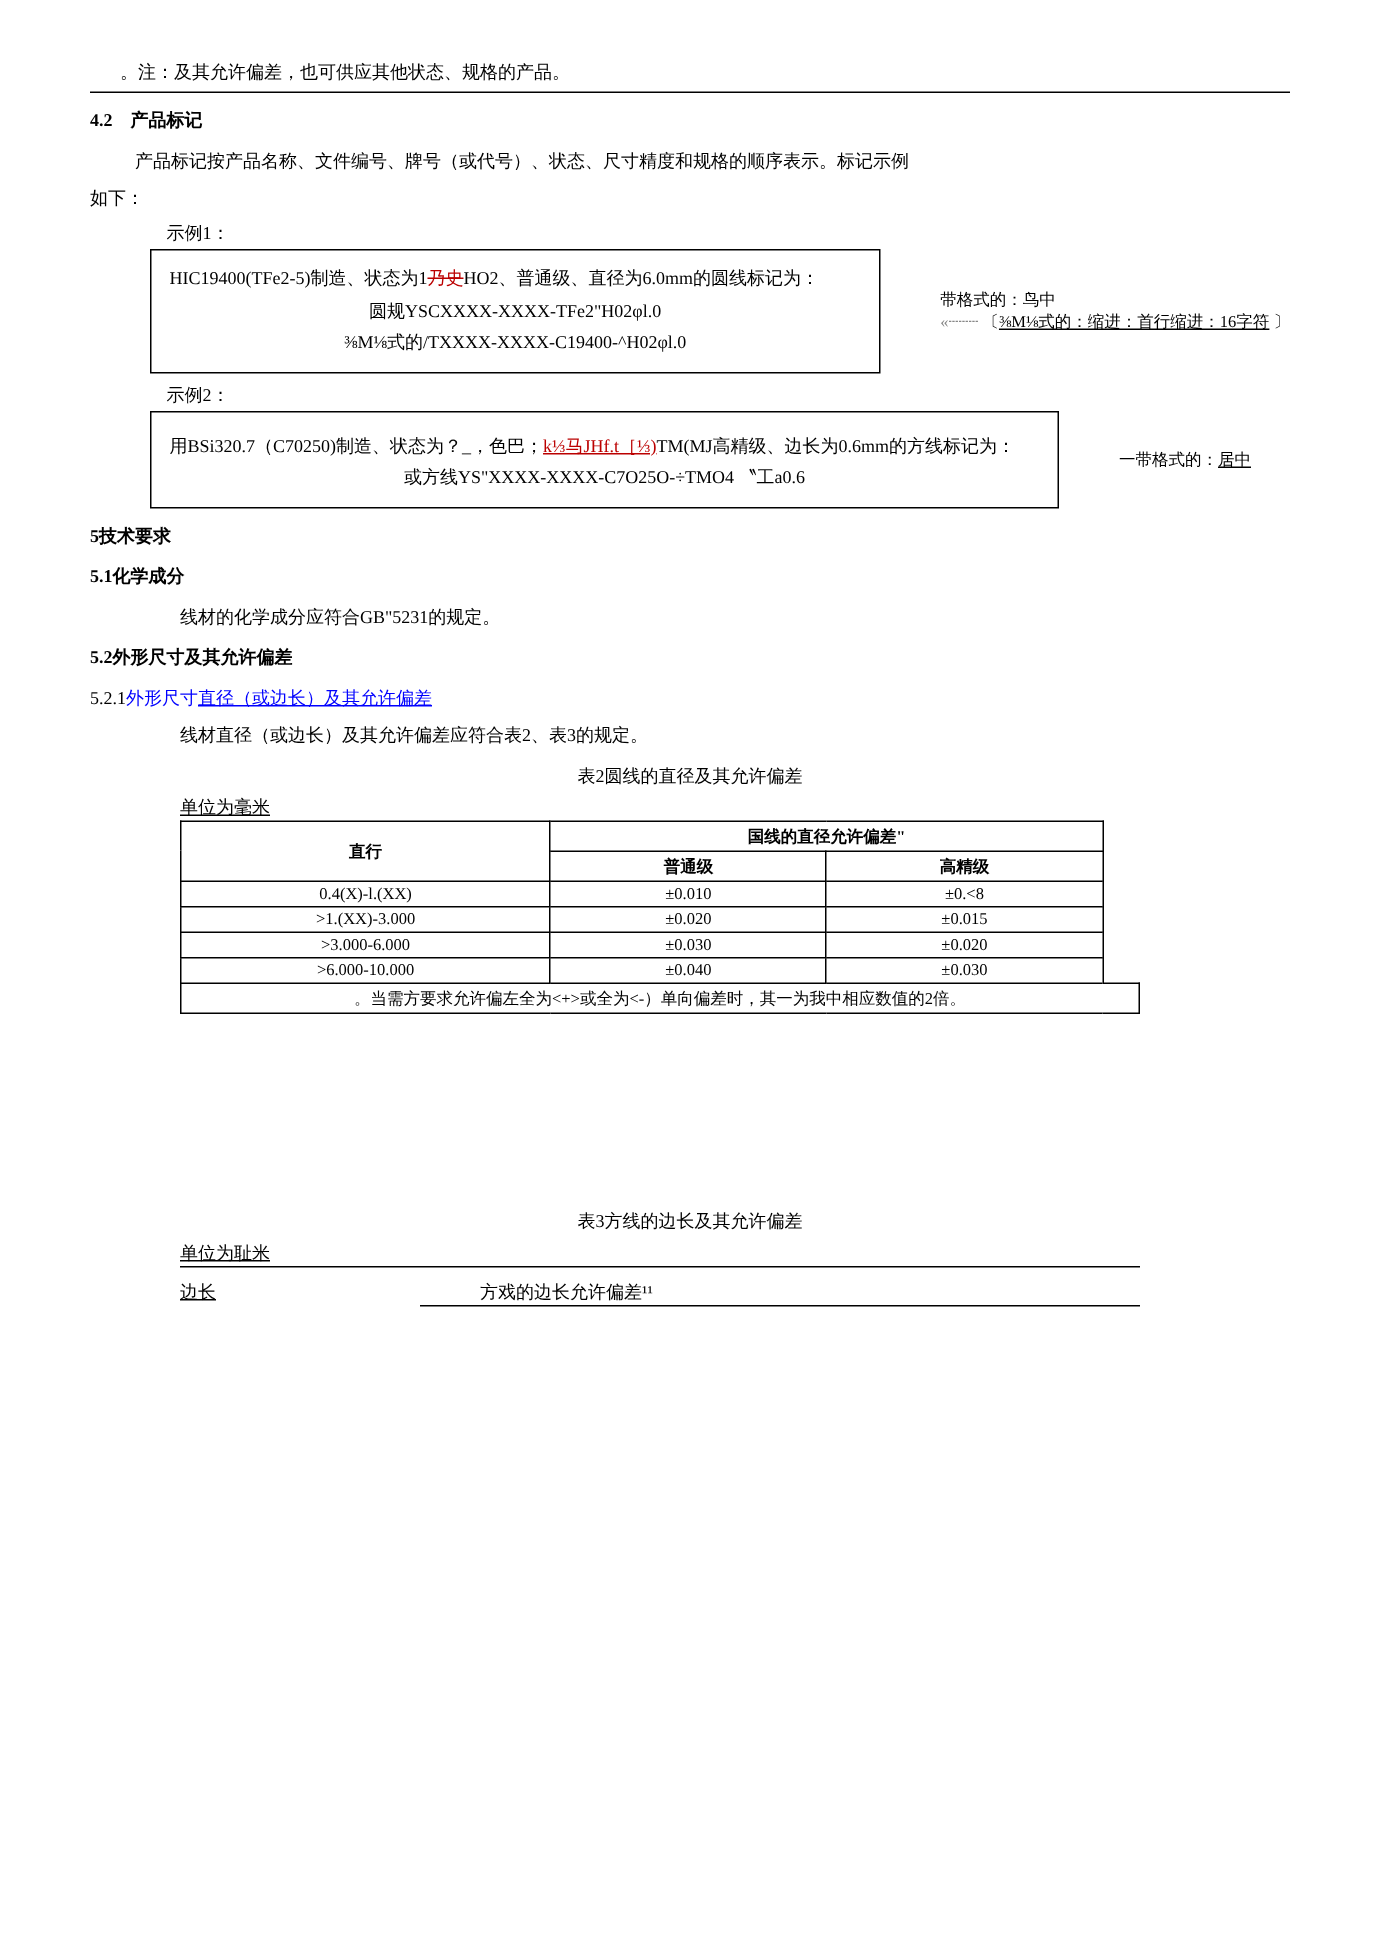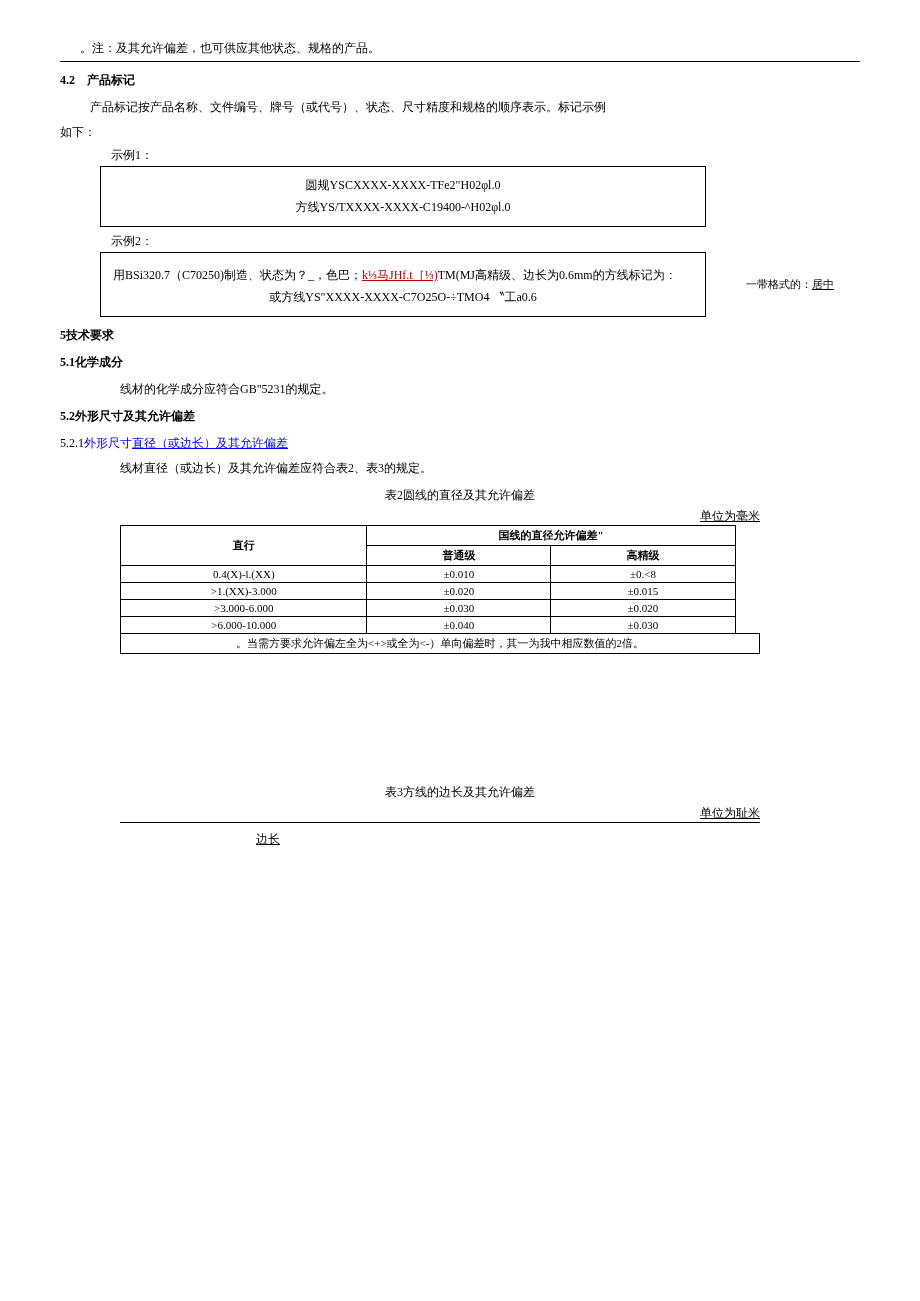--- a/index.html
+++ b/index.html
@@ -74,21 +74,21 @@
   }
   .sub-heading .ul {
     text-decoration: underline;
     font-family: Liberation Serif, serif;
   }
   .table-title {
     text-align: center;
     margin-top: 10px;
   }
   .table-unit {
-    text-align: right;
+    text-align: left;
     width: 640px;
     margin: 4px 0 0 60px;
     text-decoration: underline;
   }
   table.data {
     border-collapse: collapse;
     width: 640px;
     margin-left: 60px;
     font-size: 11px;
   }
@@ -113,21 +113,21 @@
     white-space: nowrap;
   }
   .table3-header {
     display: flex;
     width: 640px;
     margin-left: 60px;
     margin-top: 8px;
   }
   .table3-header .col1 {
     width: 160px;
-    text-align: right;
+    text-align: left;
     text-decoration: underline;
   }
   .table3-header .col2 {
     flex: 1;
     text-align: left;
     border-bottom: 1px solid #000;
     padding-left: 40px;
   }
   .spacer {
     height: 120px;
@@ -148,22 +148,33 @@
   <span>4.2</span>
   &nbsp;&nbsp;
   <span>产品标记</span>
 </div>
 <div class="body-text">产品标记按产品名称、文件编号、牌号（或代号）、状态、尺寸精度和规格的顺序表示。标记示例</div>
 <div>如下：</div>
 
 <div class="example-label">示例1：</div>
 <div class="comment-row">
   <div class="example-box">
+    <div>
+      <span>HIC19400(TFe2-5)制造、状态为1</span><span class="del">乃史</span><span>HO2、普通级、直径为6.0mm的圆线标记为：</span>
+    </div>
     <div class="center">圆规YSCXXXX-XXXX-TFe2"H02φl.0</div>
-    <div class="center">方线YS/TXXXX-XXXX-C19400-^H02φl.0</div>
+    <div class="center">⅜M⅛式的/TXXXX-XXXX-C19400-^H02φl.0</div>
+  </div>
+  <div class="comment">
+    <div>带格式的：鸟中</div>
+    <div>
+      <span class="dashline">«┄┄┄</span>
+      <span>〔</span><span class="ul">⅜M⅛式的：缩进：首行缩进：16字符</span>
+      <span>〕</span>
+    </div>
   </div>
 </div>
 
 <div class="example-label">示例2：</div>
 <div class="comment-row">
   <div class="example-box" style="padding-top:12px;">
     <div>
       <span>用BSi320.7（C70250)制造、状态为？_，色巴；</span><span class="ul" style="color:#b00">k⅓马JHf.t［⅓)</span><span>TM(MJ高精级、边长为0.6mm的方线标记为：</span>
     </div>
     <div class="center">或方线YS"XXXX-XXXX-C7O25O-÷TMO4 〝工a0.6</div>
@@ -224,13 +235,14 @@
     </table>
 </div>
 
 <div class="spacer"></div>
 
 <div class="table-title">表3方线的边长及其允许偏差</div>
 <div class="table-unit">单位为耻米</div>
 <div class="line-rule"></div>
 <div class="table3-header">
   <div class="col1">边长</div>
+  <div class="col2">方戏的边长允许偏差¹¹</div>
 </div>
 
 </body></html>

